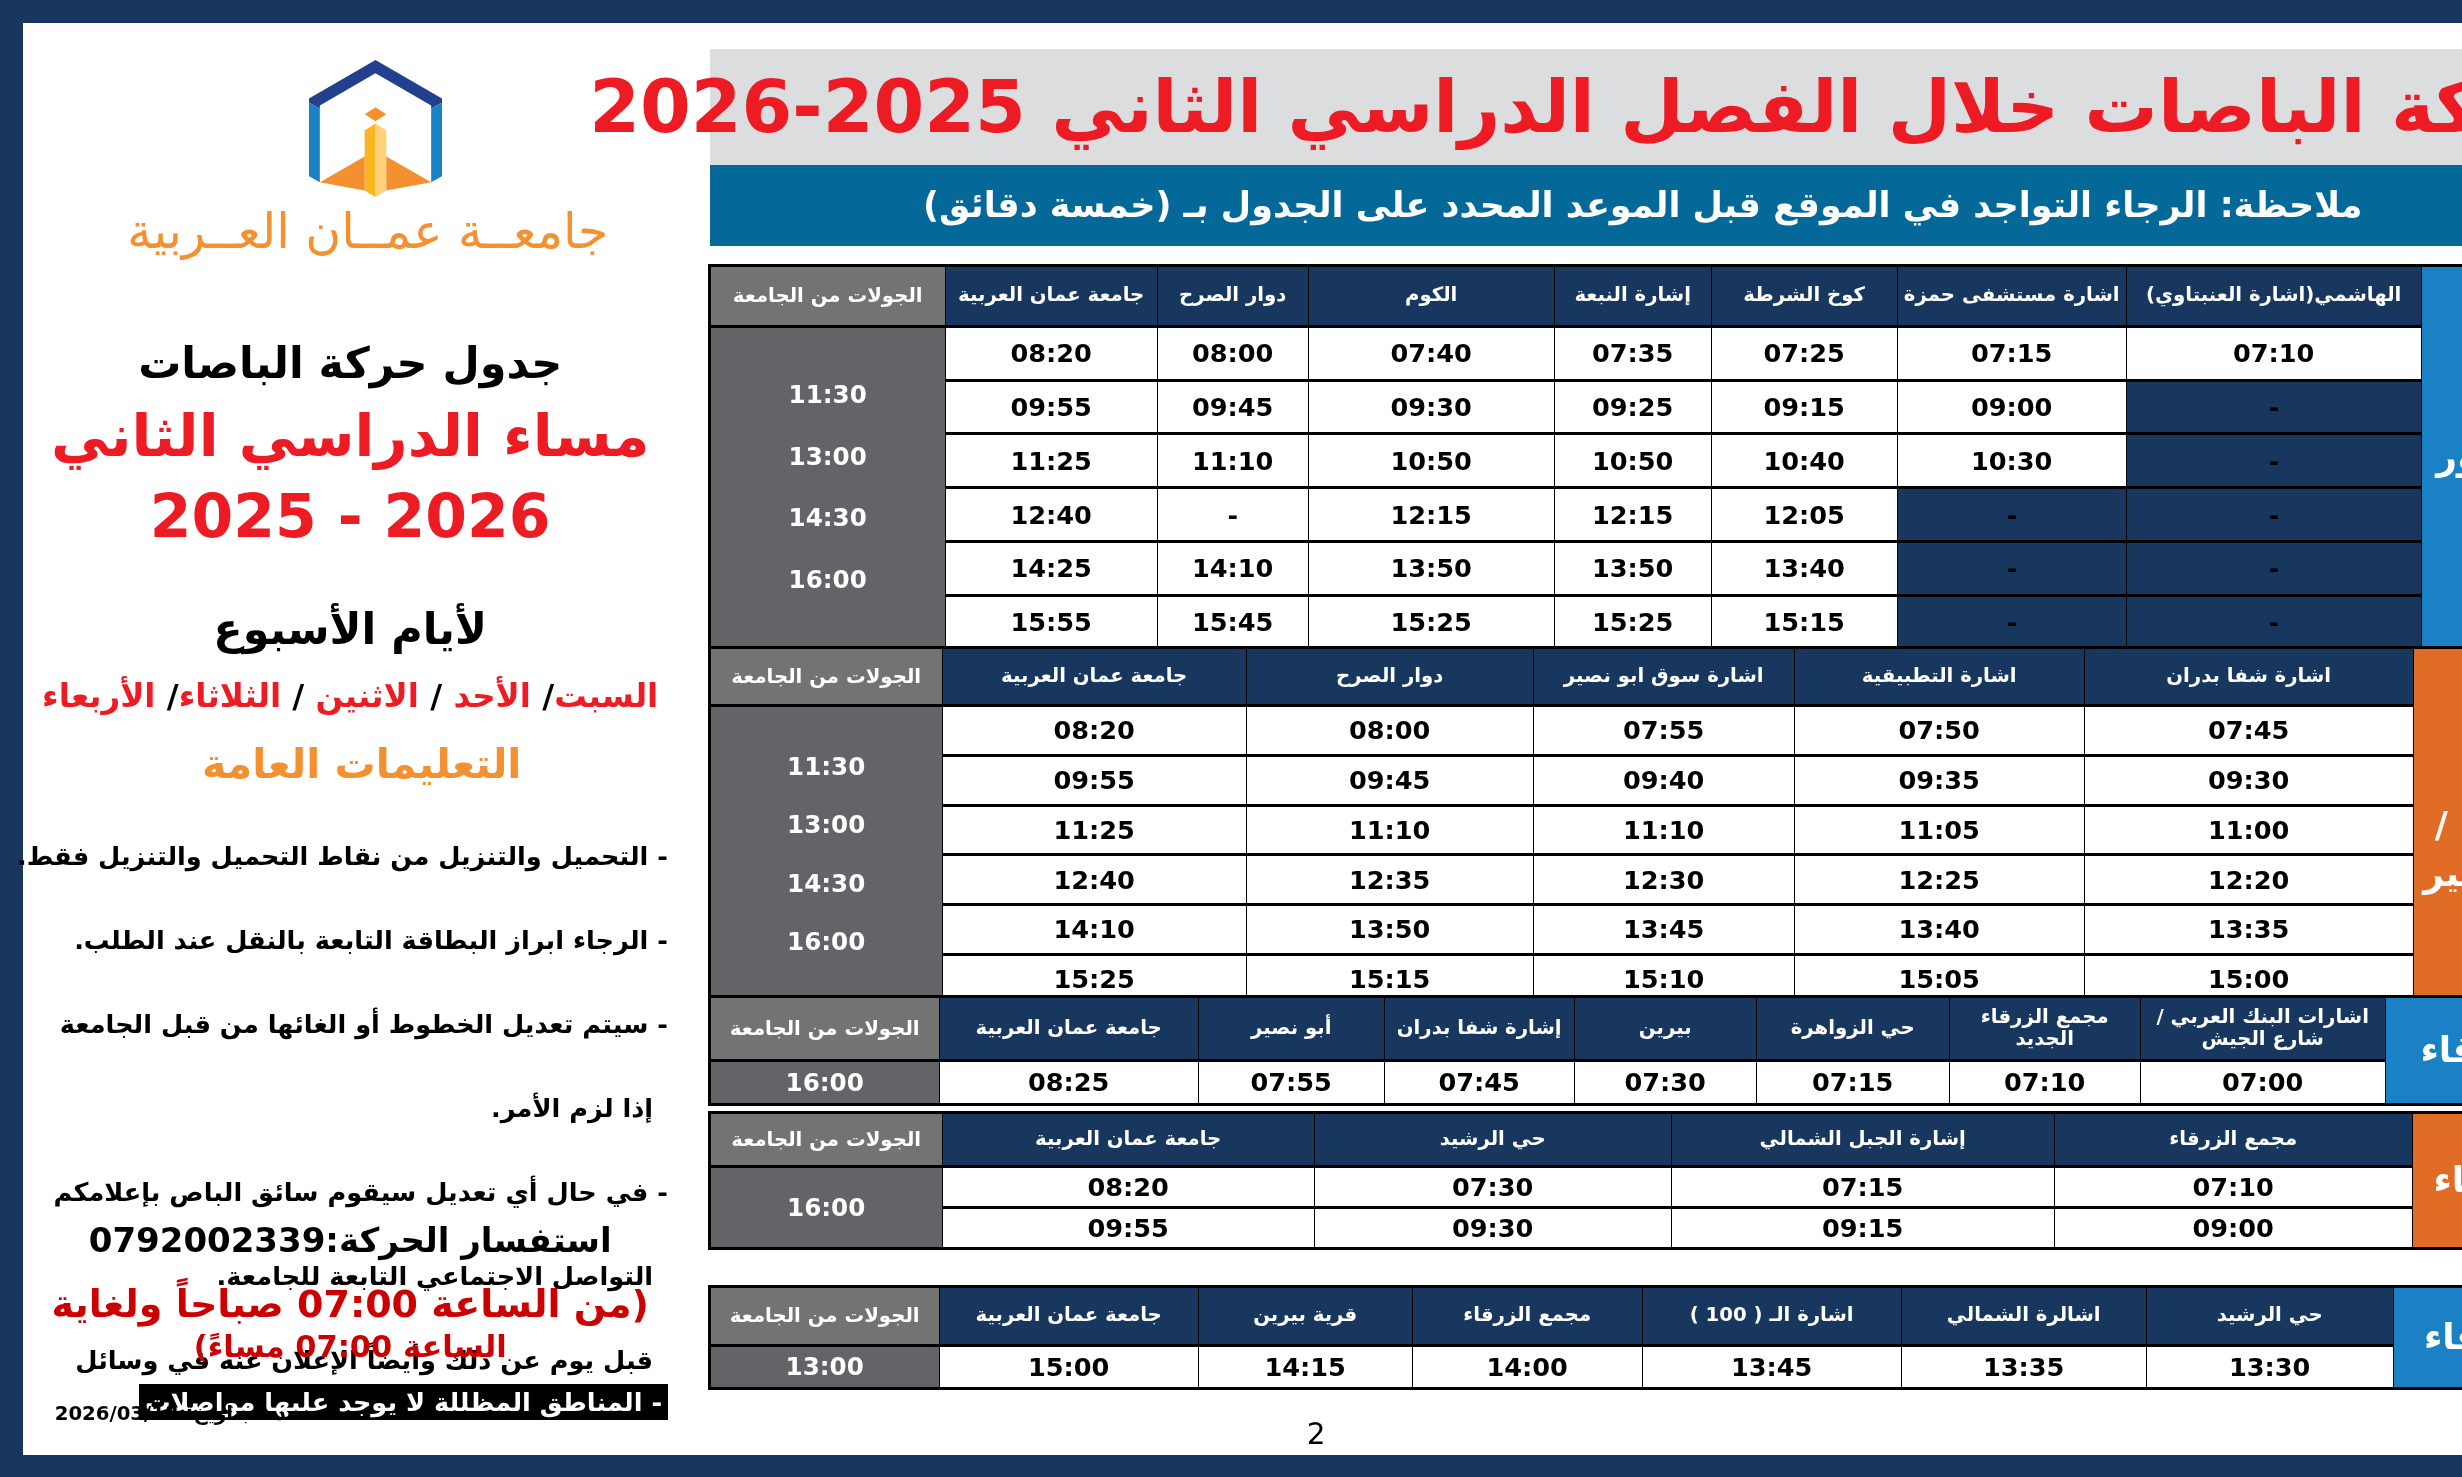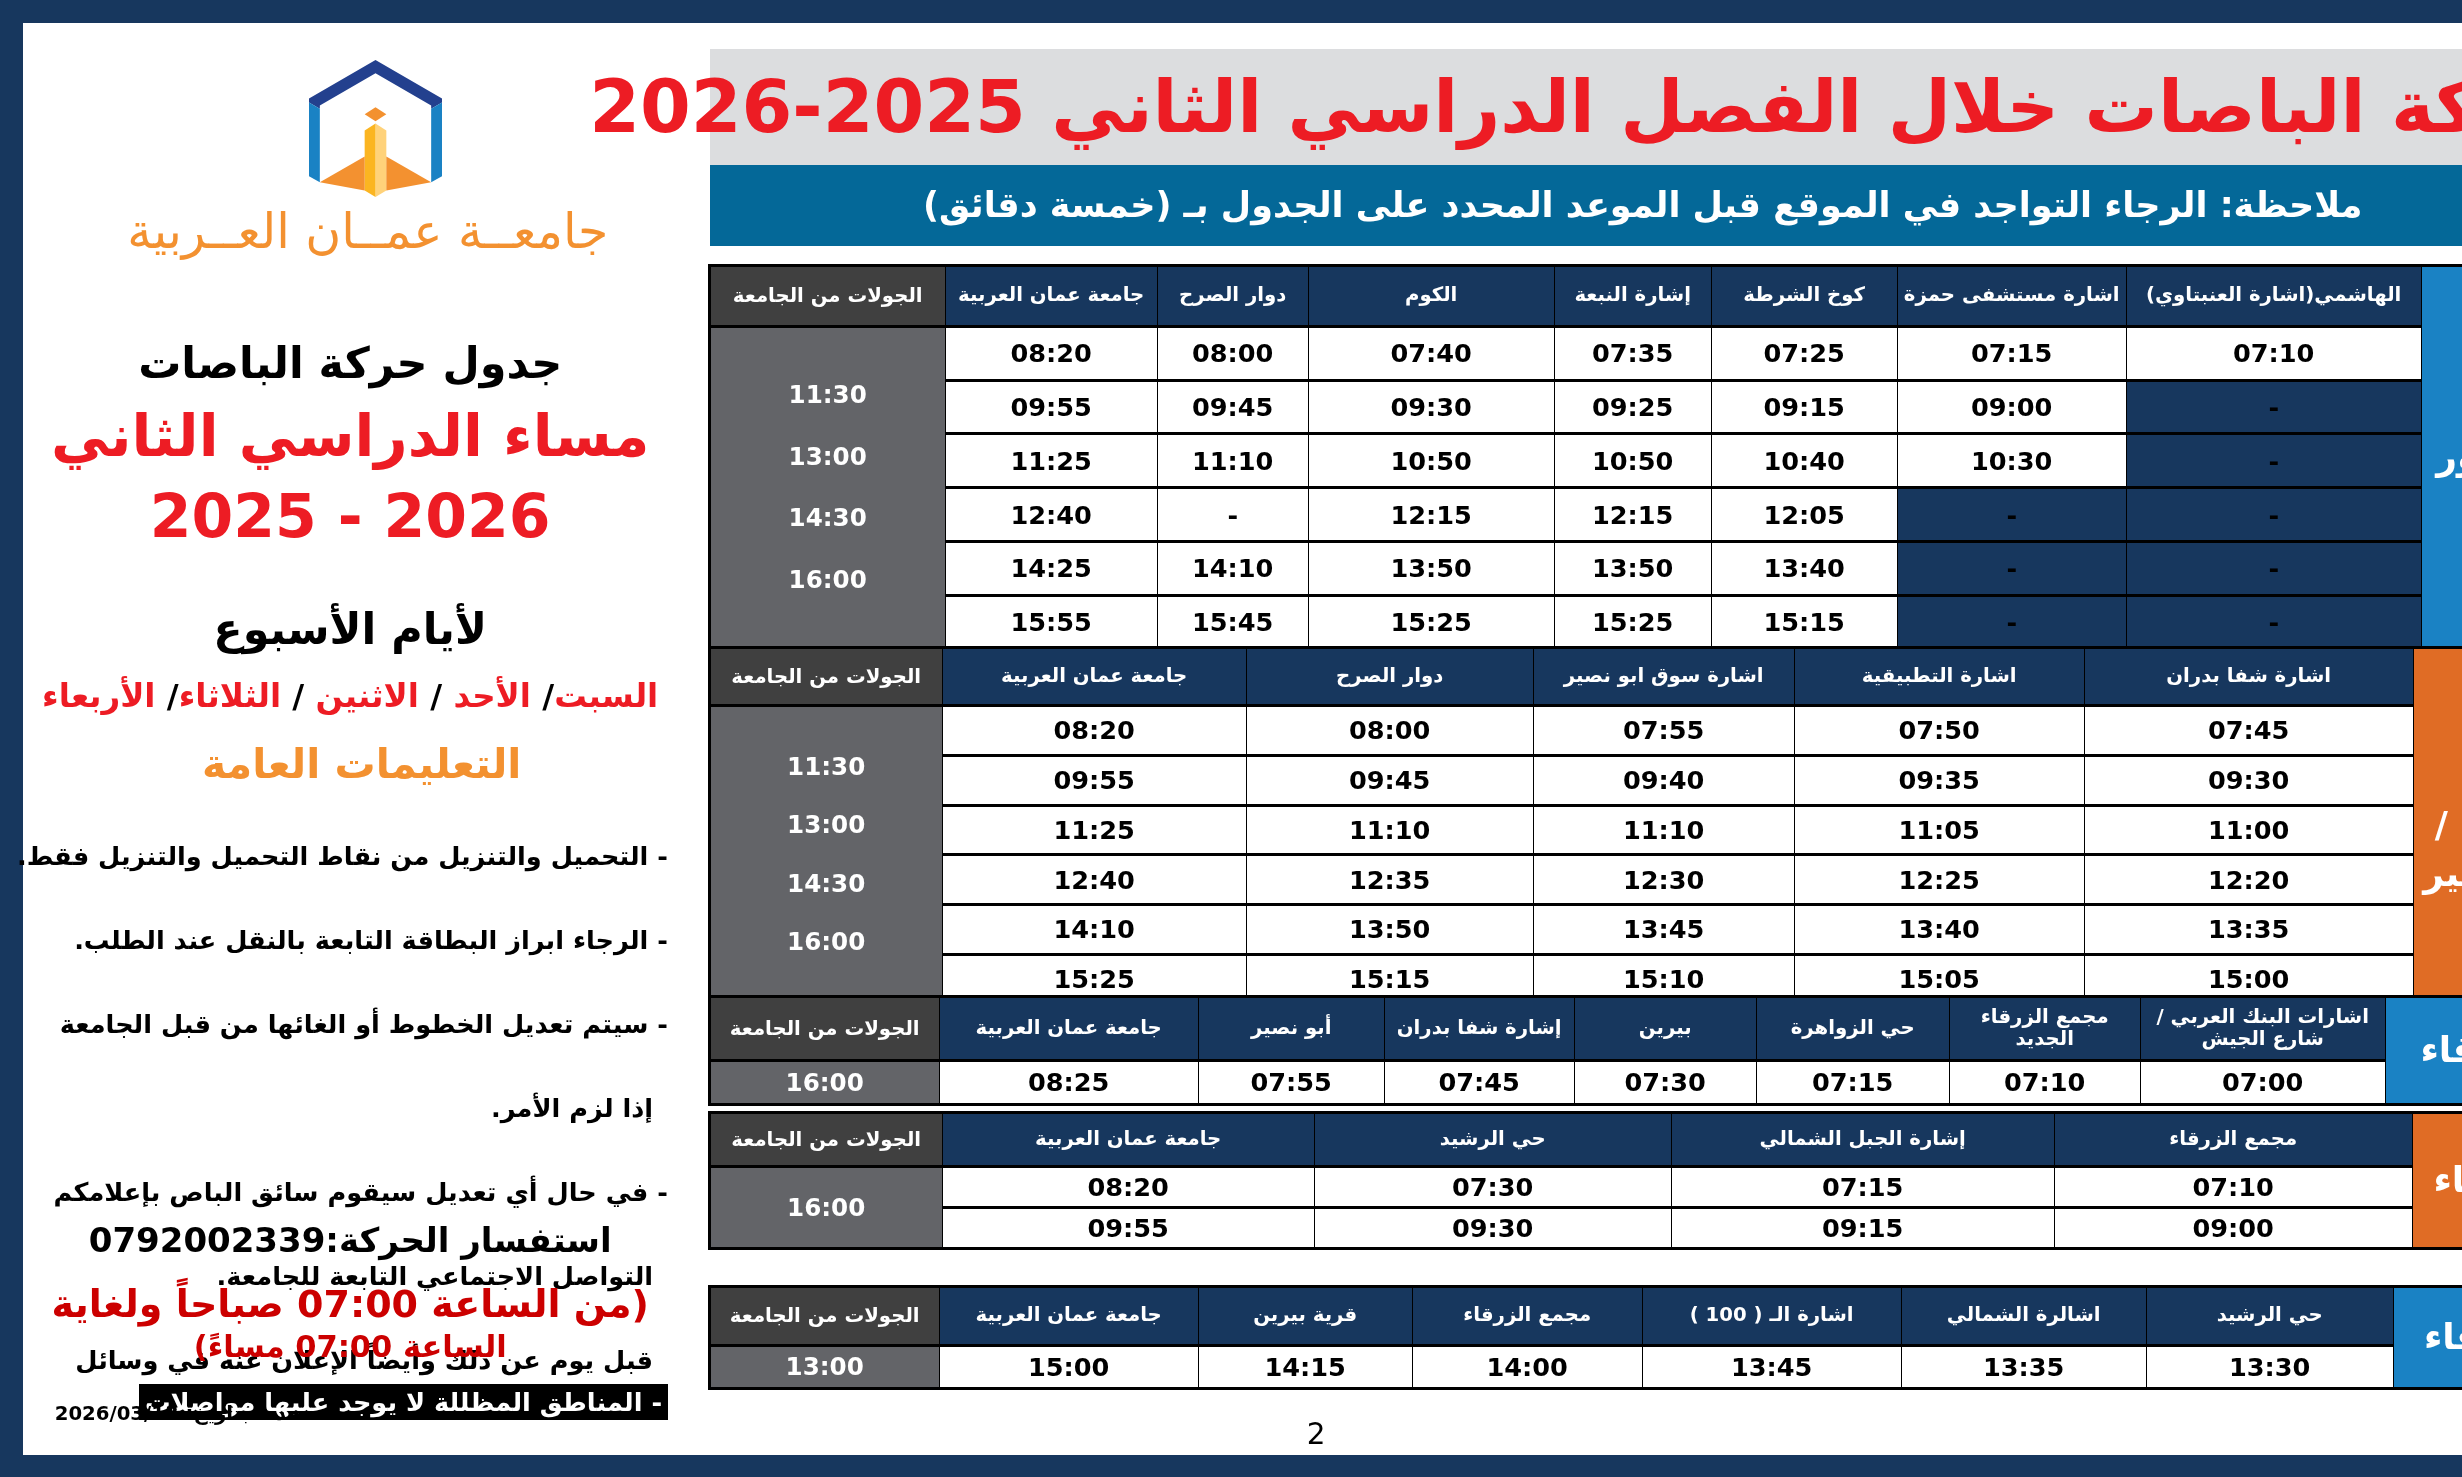--- a/index.html
+++ b/index.html
@@ -62,21 +62,21 @@
 
   
   .tbl {
     position: absolute; border-collapse: collapse; table-layout: fixed; direction: ltr;
     border: 3px solid #000;
   }
   .tbl td, .tbl th {
     border: 1px solid #000; text-align: center; vertical-align: middle; overflow: hidden;
   }
   .tbl th.hdr { background: #17375E; color: #fff; font-size: 19.7px; font-weight: bold; direction: rtl; line-height: 1.15; padding: 0 3px; }
-  .tbl th.rounds-hdr { background: #404040; color: #fff; font-size: 19.7px; font-weight: bold; direction: rtl; }
+  .tbl th.rounds-hdr { background: #737373; color: #fff; font-size: 19.7px; font-weight: bold; direction: rtl; }
   .tbl td.cell { background: #fff; color: #000; font-size: 25.6px; font-weight: bold; }
   .tbl td.cell.na { background: #17375E; color: #000; }
   .tbl td.rounds { background: #636468; color: #fff; font-size: 24.6px; font-weight: bold; }
   .tbl td.rounds div { line-height: 1; }
   .tbl td.route { color: #fff; font-size: 36px; font-weight: bold; direction: rtl; line-height: 1.35; }
   .route.blue { background: #1A82C4; }
   .route.orange { background: #E06C25; }
   .tbl tr.thick td { border-top: 3px solid #000; }
 </style>
 </head>

